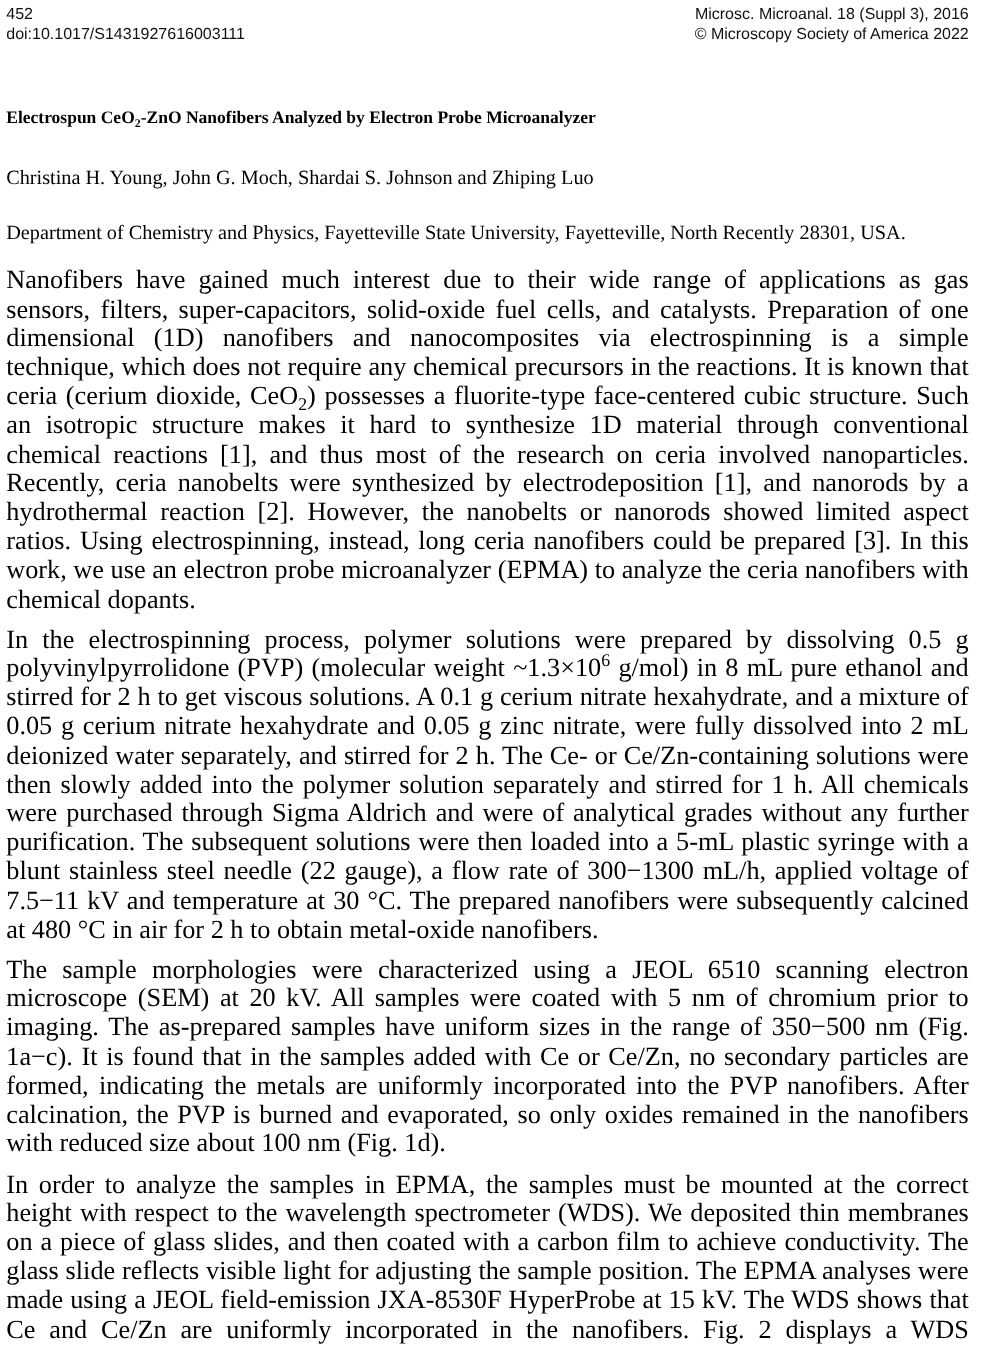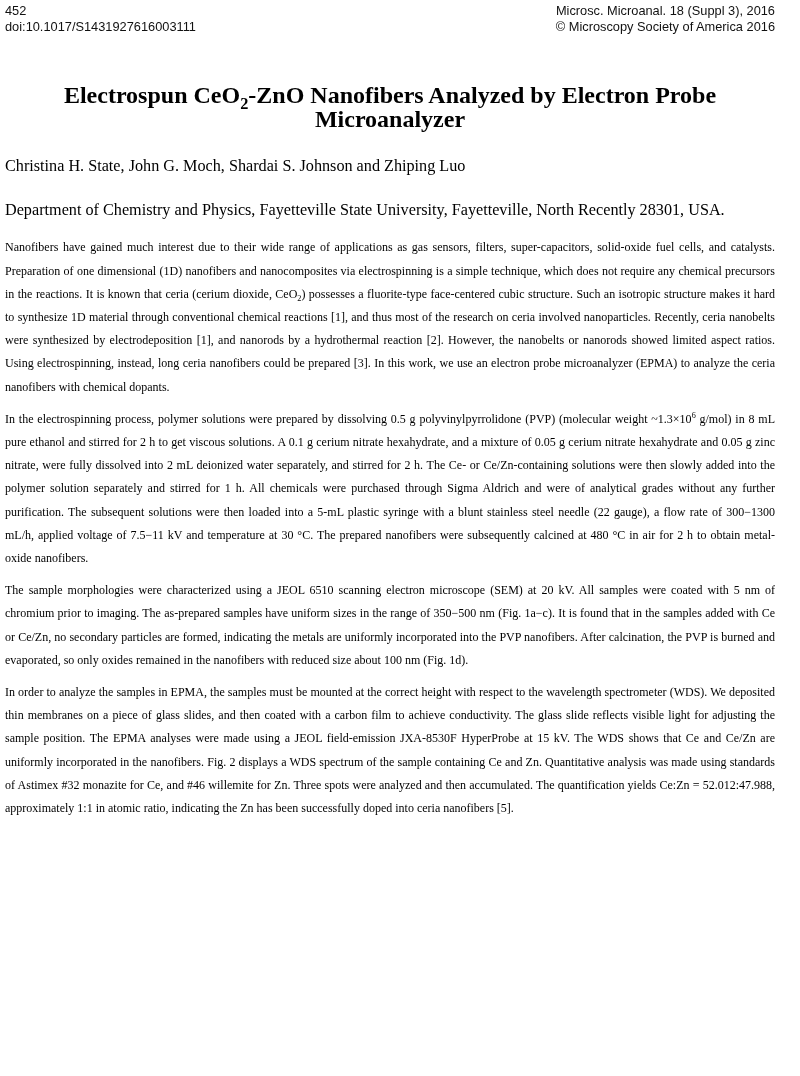--- a/index.html
+++ b/index.html
@@ -22,69 +22,68 @@
     align-items: flex-start;
     font-family: "Liberation Sans", "DejaVu Sans", sans-serif;
     font-size: 12.8px;
     line-height: 15.5px;
     color: #111111;
   }
   .header-right { text-align: right; }
 
   .title {
     margin: 49px 0 0 0;
-    font-size: 24px;
+    font-size: 14px;
     line-height: 24px;
     font-weight: 700;
     font-family: "Liberation Serif", "DejaVu Serif", serif;
-    text-align: center;
   }
 
   .authors {
     margin-top: 24px;
     font-size: 16.2px;
     line-height: 23.2px;
   }
 
   .affiliation {
     margin-top: 21px;
     font-size: 16.2px;
     line-height: 23.2px;
     text-align: justify;
   }
 
   .para {
     margin: 9px 0 0 0;
-    font-size: 12px;
+    font-size: 21px;
     line-height: 23.2px;
     text-align: justify;
   }
   .para.first { margin-top: 14px; }
 
   sub, sup { line-height: 0; font-size: 68%; }
 </style>
 </head>
 <body>
 
 <div class="page">
 
   <header class="page-header">
     <div class="header-left">
       <div>452</div>
       <div>doi:10.1017/S1431927616003111</div>
     </div>
     <div class="header-right">
       <div>Microsc. Microanal. 18 (Suppl 3), 2016</div>
-      <div>© Microscopy Society of America 2016</div>
+      <div>© Microscopy Society of America 2022</div>
     </div>
   </header>
 
   <h1 class="title">Electrospun CeO<sub>2</sub>-ZnO Nanofibers Analyzed by Electron Probe Microanalyzer</h1>
 
-  <div class="authors">Christina H. State, John G. Moch, Shardai S. Johnson and Zhiping Luo</div>
+  <div class="authors">Christina H. Young, John G. Moch, Shardai S. Johnson and Zhiping Luo</div>
 
   <div class="affiliation">Department of Chemistry and Physics, Fayetteville State University, Fayetteville, North Recently 28301, USA.</div>
 
   <p class="para first">Nanofibers have gained much interest due to their wide range of applications as gas sensors, filters, super-capacitors, solid-oxide fuel cells, and catalysts. Preparation of one dimensional (1D) nanofibers and nanocomposites via electrospinning is a simple technique, which does not require any chemical precursors in the reactions. It is known that ceria (cerium dioxide, CeO<sub>2</sub>) possesses a fluorite-type face-centered cubic structure. Such an isotropic structure makes it hard to synthesize 1D material through conventional chemical reactions [1], and thus most of the research on ceria involved nanoparticles. Recently, ceria nanobelts were synthesized by electrodeposition [1], and nanorods by a hydrothermal reaction [2]. However, the nanobelts or nanorods showed limited aspect ratios. Using electrospinning, instead, long ceria nanofibers could be prepared [3]. In this work, we use an electron probe microanalyzer (EPMA) to analyze the ceria nanofibers with chemical dopants.</p>
   <p class="para">In the electrospinning process, polymer solutions were prepared by dissolving 0.5 g polyvinylpyrrolidone (PVP) (molecular weight ~1.3×10<sup>6</sup> g/mol) in 8 mL pure ethanol and stirred for 2 h to get viscous solutions. A 0.1 g cerium nitrate hexahydrate, and a mixture of 0.05 g cerium nitrate hexahydrate and 0.05 g zinc nitrate, were fully dissolved into 2 mL deionized water separately, and stirred for 2 h. The Ce- or Ce/Zn-containing solutions were then slowly added into the polymer solution separately and stirred for 1 h. All chemicals were purchased through Sigma Aldrich and were of analytical grades without any further purification. The subsequent solutions were then loaded into a 5-mL plastic syringe with a blunt stainless steel needle (22 gauge), a flow rate of 300−1300 mL/h, applied voltage of 7.5−11 kV and temperature at 30 °C. The prepared nanofibers were subsequently calcined at 480 °C in air for 2 h to obtain metal-oxide nanofibers.</p>
   <p class="para">The sample morphologies were characterized using a JEOL 6510 scanning electron microscope (SEM) at 20 kV. All samples were coated with 5 nm of chromium prior to imaging. The as-prepared samples have uniform sizes in the range of 350−500 nm (Fig. 1a−c). It is found that in the samples added with Ce or Ce/Zn, no secondary particles are formed, indicating the metals are uniformly incorporated into the PVP nanofibers. After calcination, the PVP is burned and evaporated, so only oxides remained in the nanofibers with reduced size about 100 nm (Fig. 1d).</p>
   <p class="para">In order to analyze the samples in EPMA, the samples must be mounted at the correct height with respect to the wavelength spectrometer (WDS). We deposited thin membranes on a piece of glass slides, and then coated with a carbon film to achieve conductivity. The glass slide reflects visible light for adjusting the sample position. The EPMA analyses were made using a JEOL field-emission JXA-8530F HyperProbe at 15 kV. The WDS shows that Ce and Ce/Zn are uniformly incorporated in the nanofibers. Fig. 2 displays a WDS spectrum of the sample containing Ce and Zn. Quantitative analysis was made using standards of Astimex #32 monazite for Ce, and #46 willemite for Zn. Three spots were analyzed and then accumulated. The quantification yields Ce:Zn = 52.012:47.988, approximately 1:1 in atomic ratio, indicating the Zn has been successfully doped into ceria nanofibers [5].</p>
 
 </div>
 

